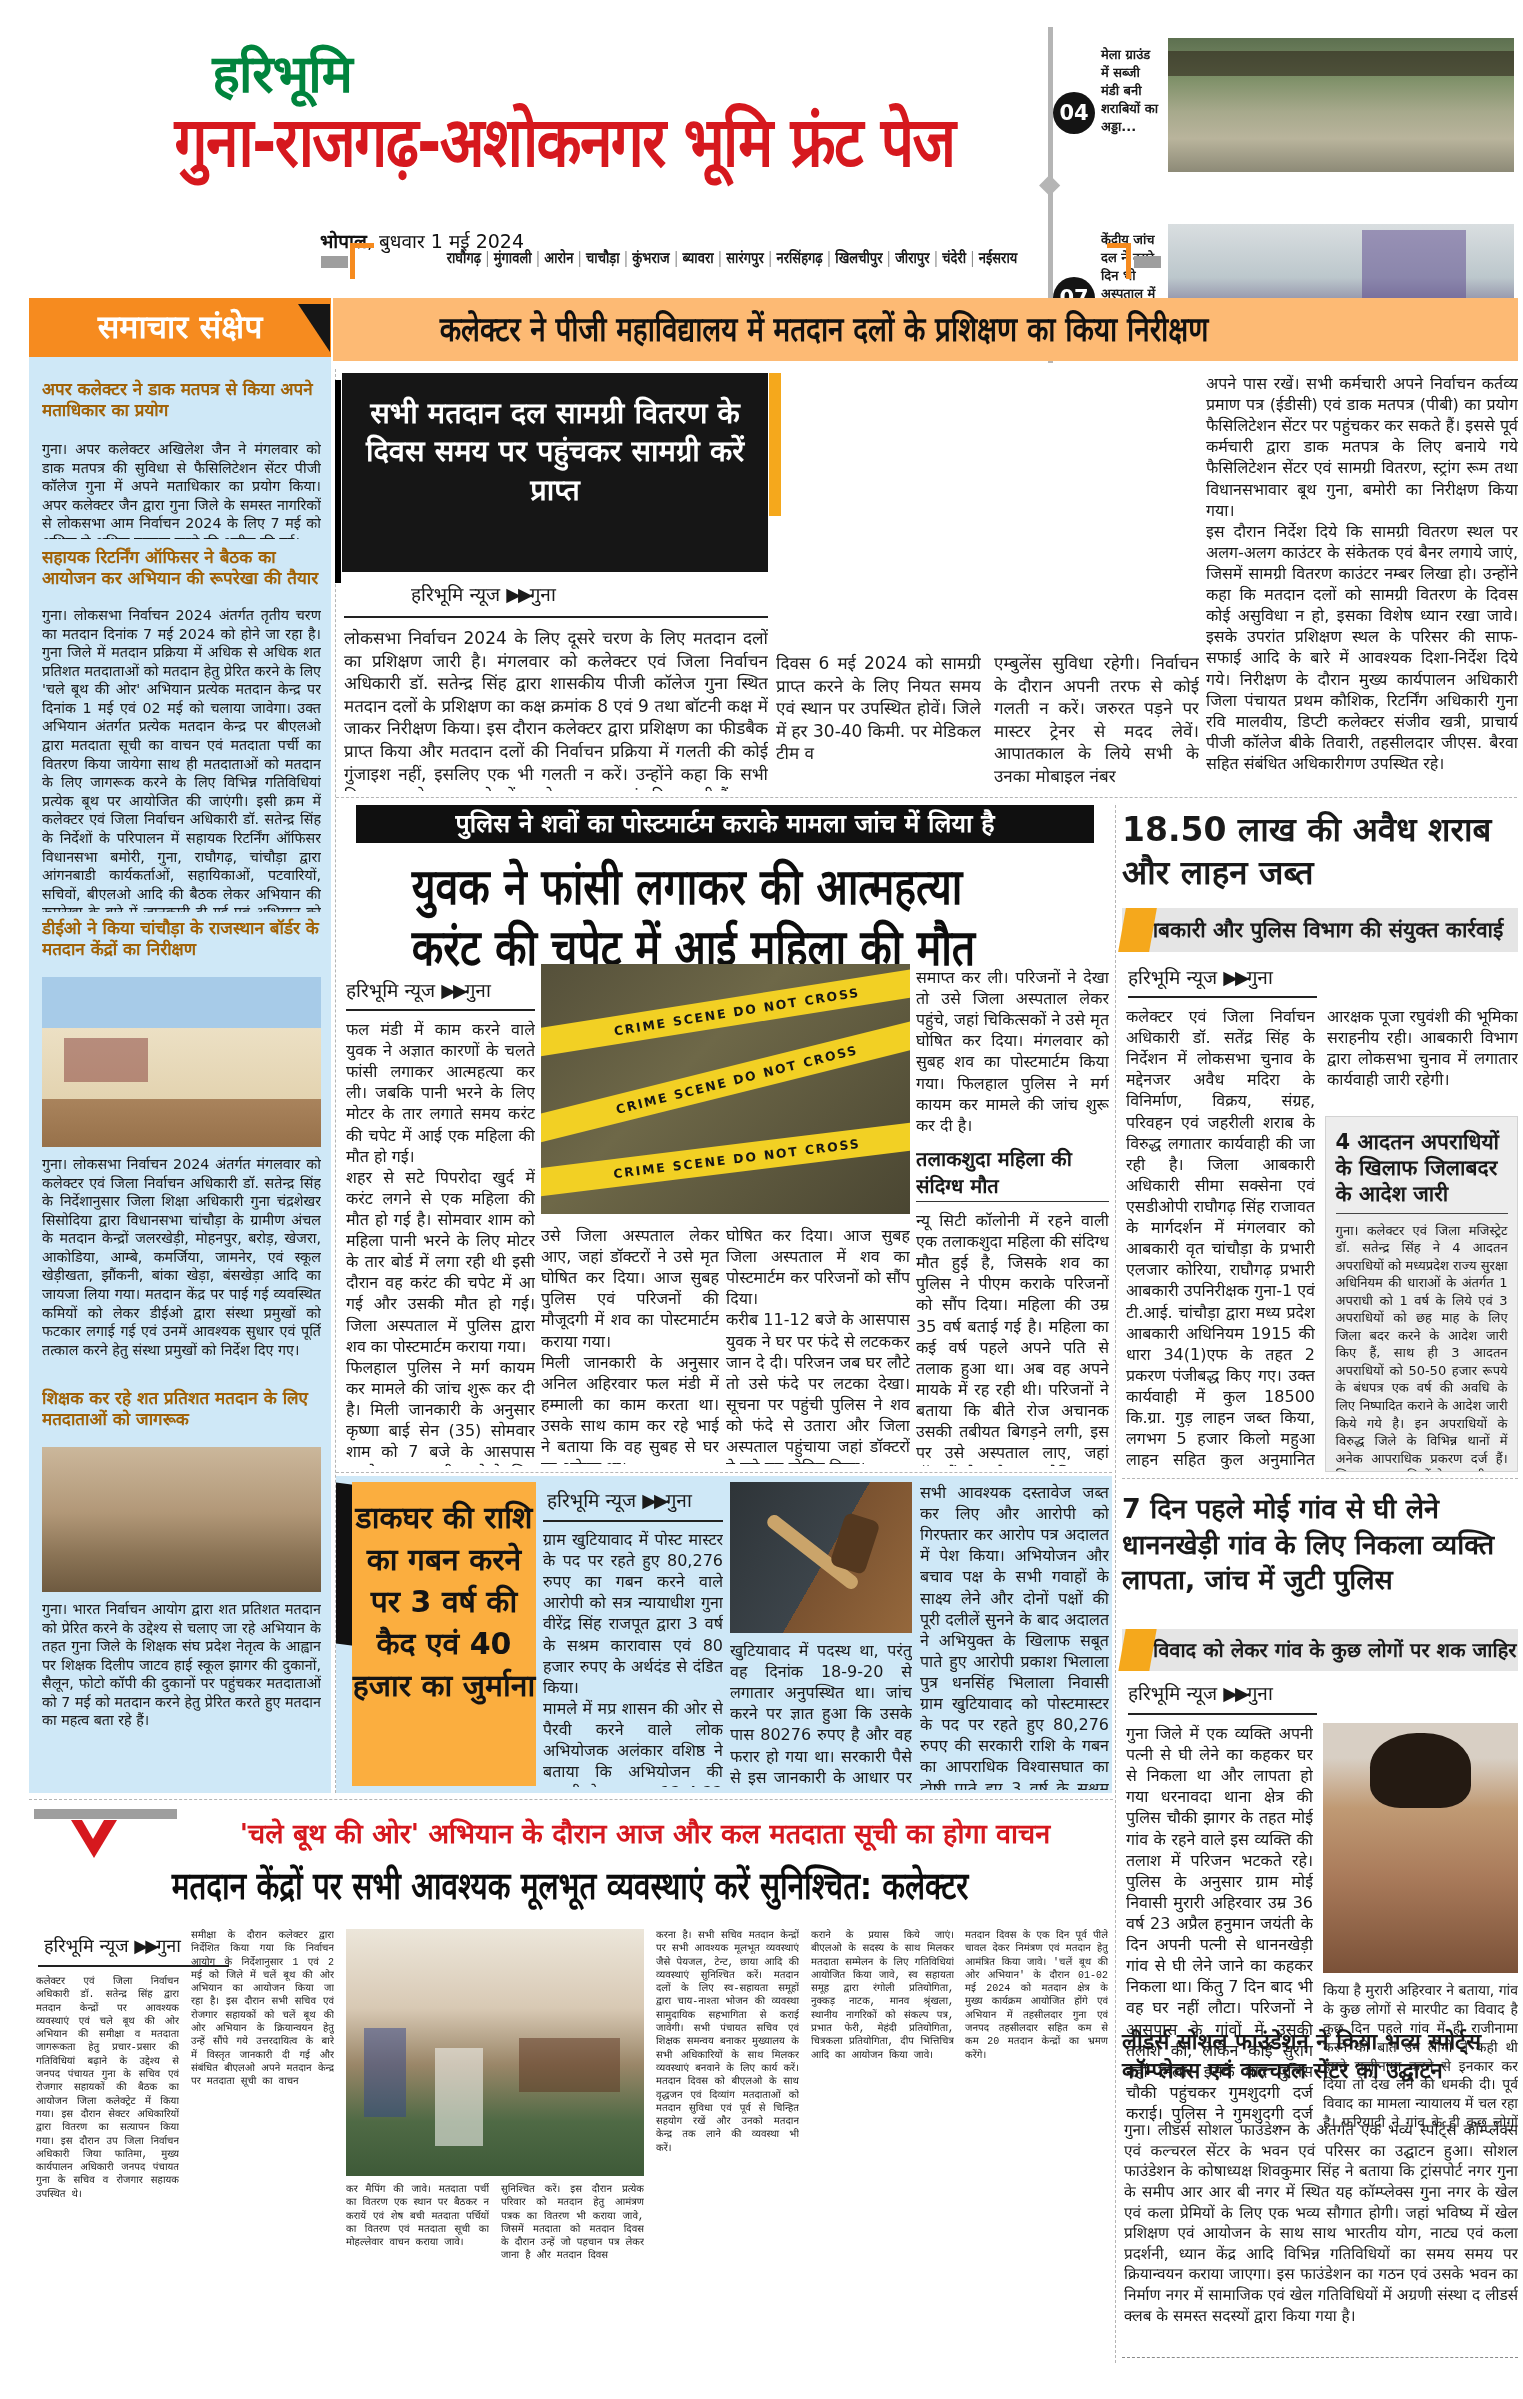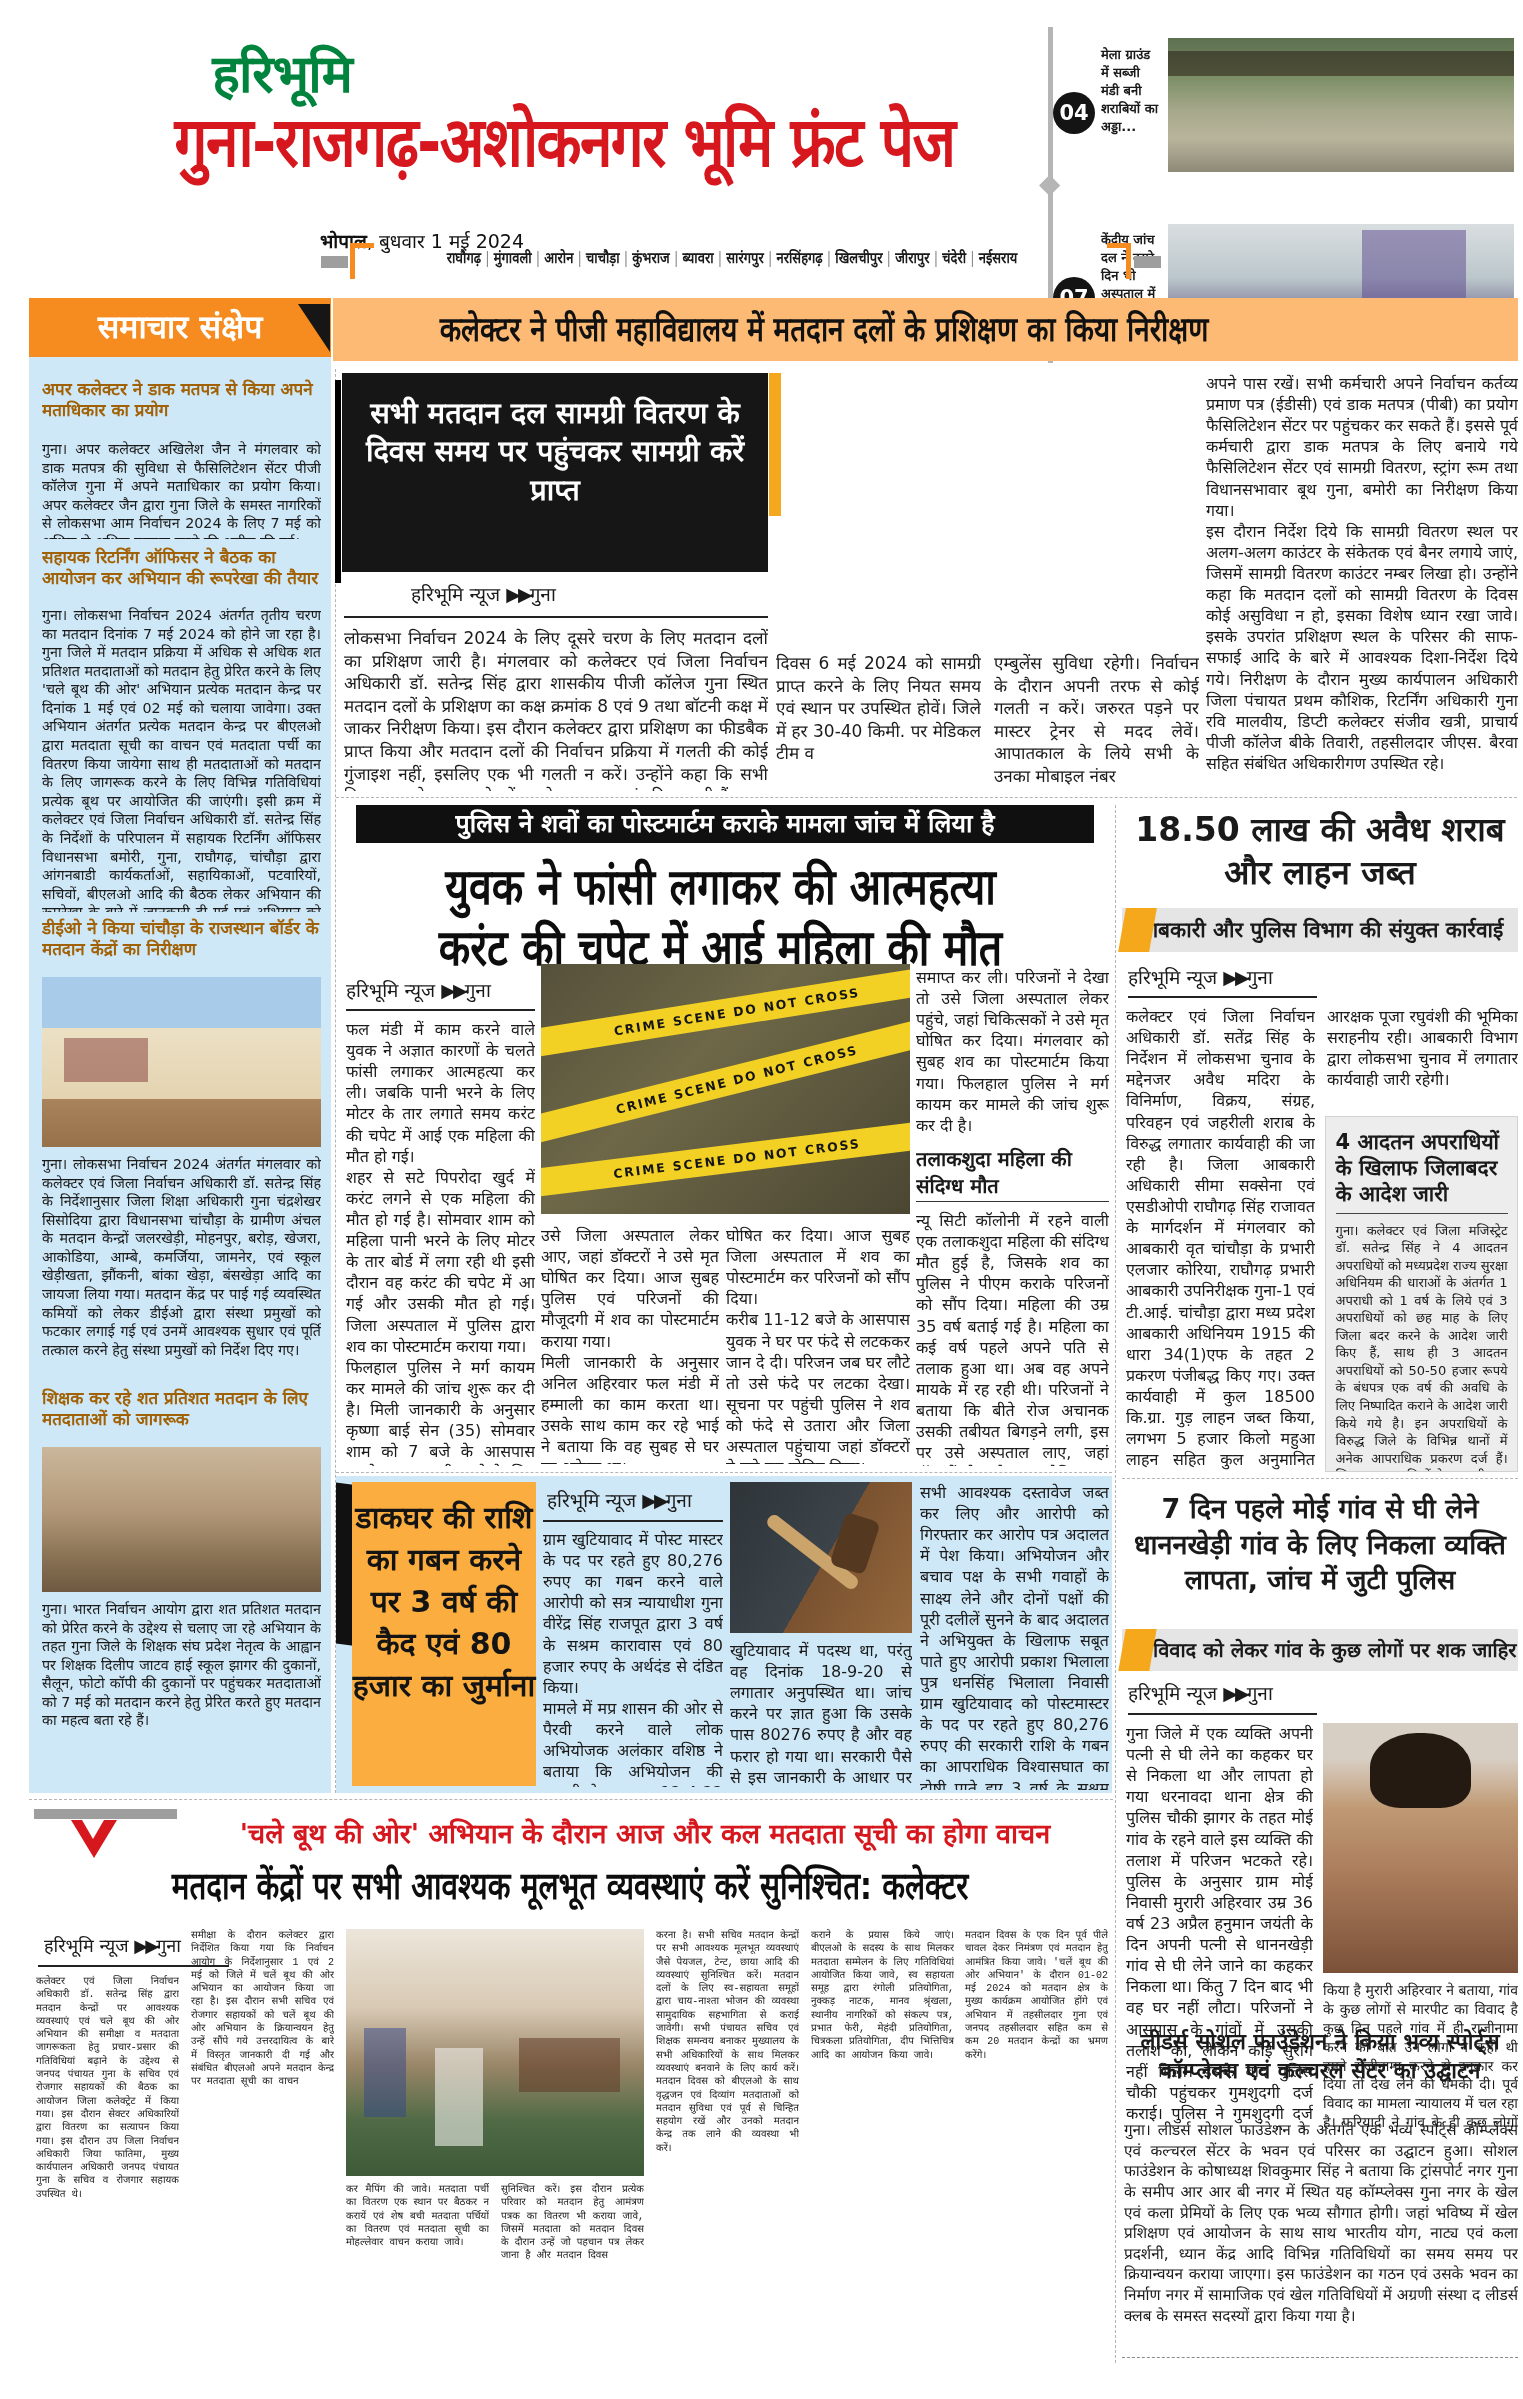--- a/index.html
+++ b/index.html
@@ -4,21 +4,21 @@
 <style>
   html,body{margin:0;padding:0;background:#9a9a9a;}
   .page{position:relative;width:1524px;height:2399px;background:#ffffff;margin:0 auto;
         font-family:"DejaVu Sans","Liberation Sans",sans-serif;color:#1a1a1a;overflow:hidden;
         border-right:1.9px dashed #c9c9c9;}
   .abs{position:absolute;}
   .jt{text-align:justify;}
   .clip{overflow:hidden;}
   .pre{white-space:pre-line;}
   .bold{font-weight:700;}
-  .center{text-align:center;}
+  .center{}
   .cond{display:block;transform:scaleX(.82);transform-origin:50% 50%;white-space:nowrap;}
   .cond85{display:block;transform:scaleX(.85);transform-origin:50% 50%;white-space:nowrap;}
   .cond78{display:block;transform:scaleX(.78);transform-origin:50% 50%;white-space:nowrap;}
   .rule{background:#222;height:1.9px;}
   .dashed-h{border-top:1.9px dashed #b4b4b4;height:0;}
   .dashed-v{border-left:1.9px dashed #b4b4b4;width:0;}
   .photo{position:absolute;overflow:hidden;}
   .credit{position:absolute;left:7.6px;bottom:7.6px;background:#ffffff;color:#111;
           font-size:12.4px;font-weight:700;padding:1.9px 7.6px;}
   .byline{font-weight:400;font-size:19px;text-align:left;white-space:nowrap;}
@@ -233,21 +233,21 @@
   <div class="abs gbox clip" style="left:1325px;top:1116px;width:172px;height:331px;">
     <div class="gbox-title">4 आदतन अपराधियों के खिलाफ जिलाबदर के आदेश जारी</div>
     <div class="gbox-body jt">गुना। कलेक्टर एवं जिला मजिस्ट्रेट डॉ. सतेन्द्र सिंह ने 4 आदतन अपराधियों को मध्यप्रदेश राज्य सुरक्षा अधिनियम की धाराओं के अंतर्गत 1 अपराधी को 1 वर्ष के लिये एवं 3 अपराधियों को छह माह के लिए जिला बदर करने के आदेश जारी किए हैं, साथ ही 3 आदतन अपराधियों को 50-50 हजार रूपये के बंधपत्र एक वर्ष की अवधि के लिए निष्पादित कराने के आदेश जारी किये गये है। इन अपराधियों के विरुद्ध जिले के विभिन्न थानों में अनेक आपराधिक प्रकरण दर्ज हैं। जिला बदर अवधि में ये अपराधी गुना एवं सीमावर्ती जिलों की राजस्व सीमाओं में प्रवेश नहीं कर सकेंगे। आदेश का उल्लंघन करने पर उनके विरुद्ध वैधानिक कार्यवाही की जावेगी।</div>
   </div>
 
   <div class="abs dashed-h" style="left:336px;top:1472px;width:776px;"></div>
   <div class="abs dashed-h" style="left:1122px;top:1478px;width:396px;"></div>
 
   <div class="abs" style="left:336px;top:1476px;width:776px;height:317px;background:#cfe8f7;"></div>
   <div class="abs" style="left:336px;top:1484px;width:23px;height:161px;background:#111;transform:skewY(7deg);"></div>
-  <div class="abs ybox" style="left:352px;top:1482px;width:184px;height:289px;">डाकघर की राशि का गबन करने पर 3 वर्ष की कैद एवं 80 हजार का जुर्माना</div>
+  <div class="abs ybox" style="left:352px;top:1482px;width:184px;height:289px;">डाकघर की राशि का गबन करने पर 3 वर्ष की कैद एवं 40 हजार का जुर्माना</div>
 
   <div class="abs byline" style="left:547px;top:1487px;width:174px;">
     <span>हरिभूमि न्यूज</span>
     <span class="arr">▶▶</span><span>गुना</span>
   </div>
   <div class="abs rule" style="left:543px;top:1520px;width:180px;"></div>
   <div class="abs story-body17 jt pre clip" style="left:543px;top:1529px;width:180px;height:258px;">ग्राम खुटियावाद में पोस्ट मास्टर के पद पर रहते हुए 80,276 रुपए का गबन करने वाले आरोपी को सत्र न्यायाधीश गुना वीरेंद्र सिंह राजपूत द्वारा 3 वर्ष के सश्रम कारावास एवं 80 हजार रुपए के अर्थदंड से दंडित किया।
 मामले में मप्र शासन की ओर से पैरवी करने वाले लोक अभियोजक अलंकार वशिष्ठ ने बताया कि अभियोजन की कहानी के अनुसार 12-4-22 को गुना डाकघर के अधीक्षक ने आरोपी प्रकाश भिलाला के खिलाफ म्याना पुलिस में एफआईआर दर्ज कराई थी। थाने में अपना आवेदन प्रस्तुत किया कि प्रकाश भिलाला दिनांक 18-1-16 से पोस्ट मास्टर के पद पर जिला गुना</div>
 
   <div class="photo p-gavel" style="left:730px;top:1482px;width:182px;height:151px;">

